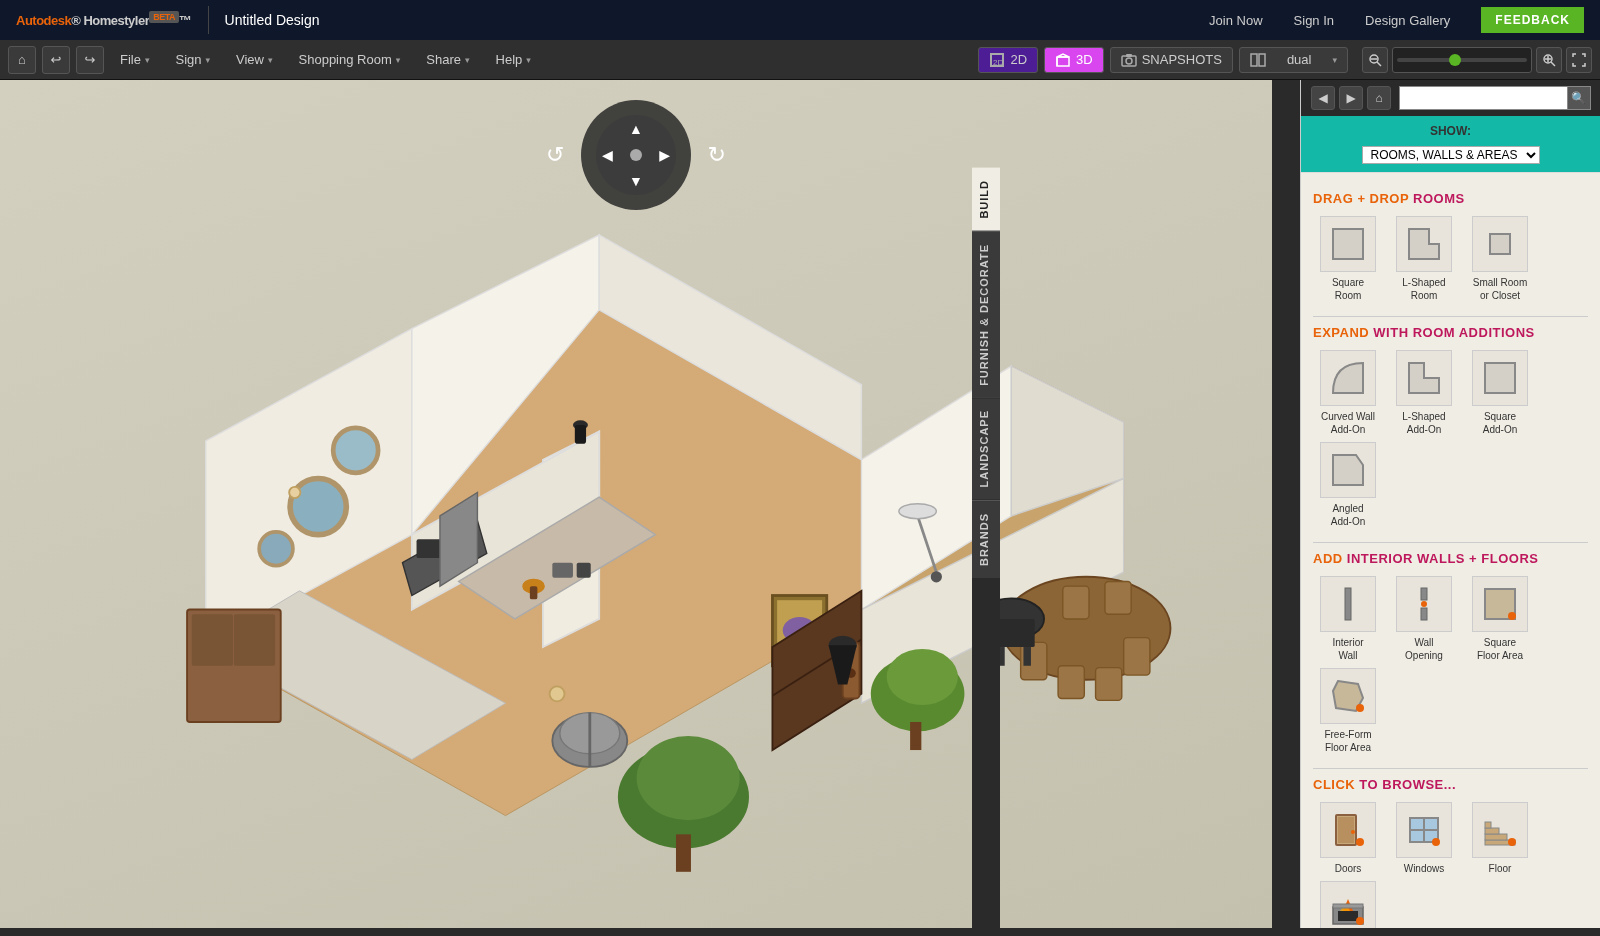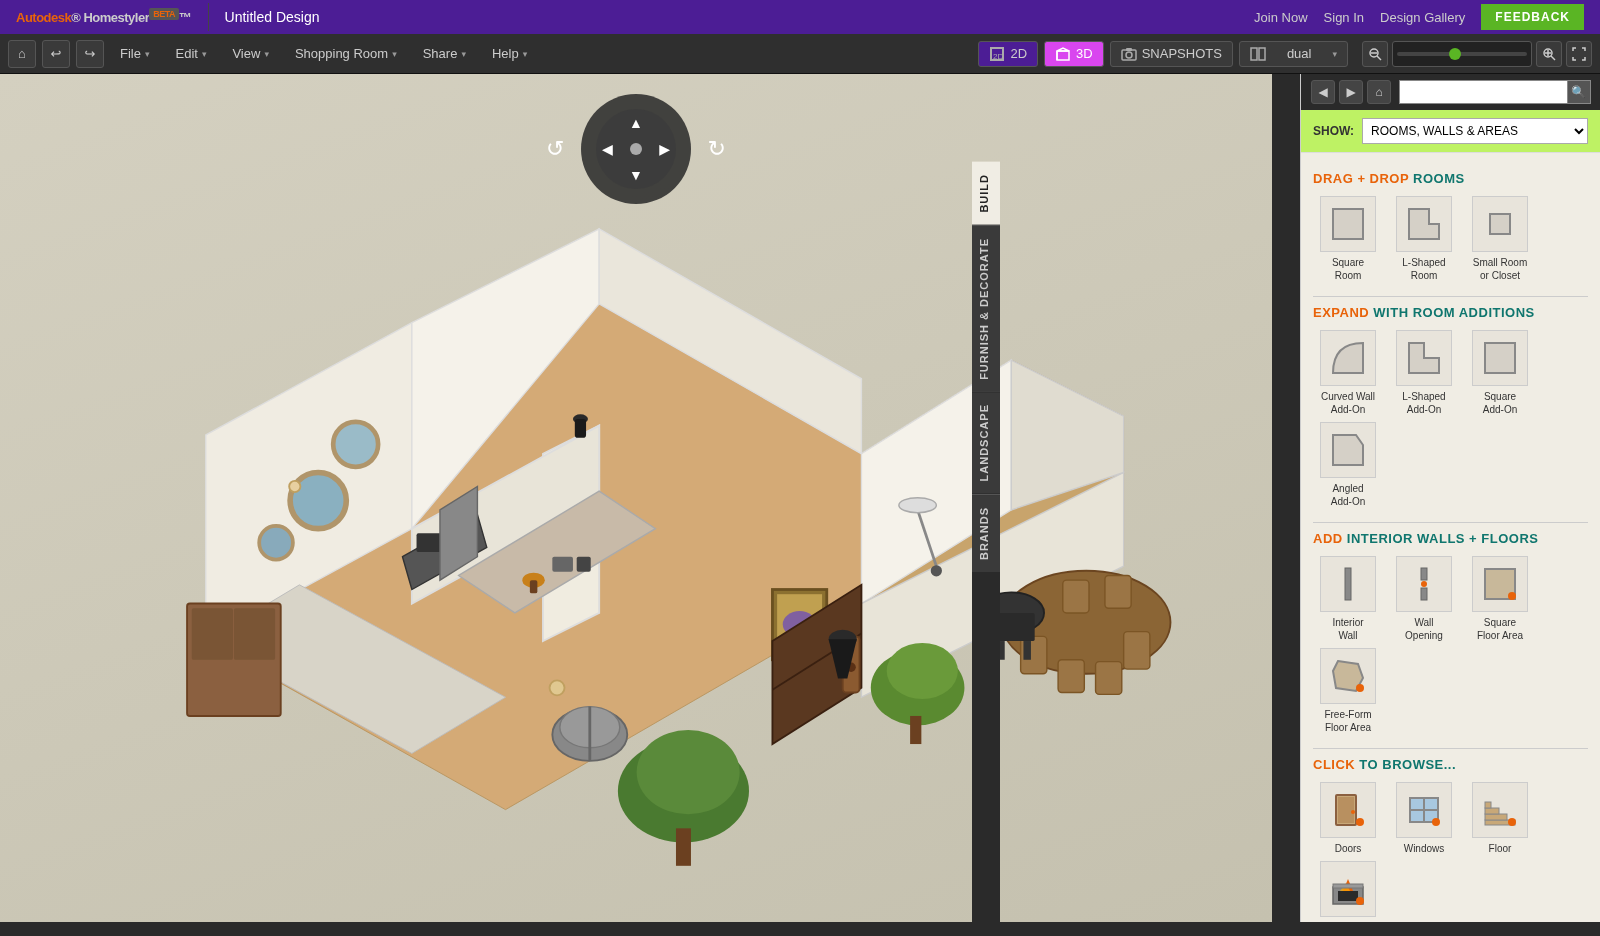--- a/index.html
+++ b/index.html
@@ -1,22 +1,22 @@
 <!DOCTYPE html>
 <html><head>
   <meta charset="utf-8">
   <style>
     * { margin: 0; padding: 0; box-sizing: border-box; }
     body { width: 1600px; height: 936px; overflow: hidden; font-family: Arial, sans-serif; background: #2a2a2a; }
 
     
     #top-bar {
       width: 100%;
-      height: 34px;
-      background: #4c1d95;
+      height: 40px;
+      background: #0f172a;
       display: flex;
       align-items: center;
       padding: 0 16px;
       gap: 16px;
     }
     #brand {
       display: flex;
       align-items: center;
       gap: 6px;
     }
@@ -42,21 +42,21 @@
     }
     #design-title {
       color: #fff;
       font-size: 14px;
       font-weight: normal;
     }
     #top-right {
       margin-left: auto;
       display: flex;
       align-items: center;
-      gap: 16px;
+      gap: 31px;
     }
     #top-right a {
       color: #ccc;
       font-size: 13px;
       text-decoration: none;
     }
     #feedback-btn {
       background: #5ab524;
       color: #fff;
       font-size: 12px;
@@ -386,26 +386,27 @@
       color: #fff;
       display: flex;
       align-items: center;
       justify-content: center;
       cursor: pointer;
       font-size: 12px;
     }
 
     
     #show-row {
-      background: #bef264;
+      background: #14b8a6;
       padding: 8px 12px;
       display: flex;
       align-items: center;
       gap: 8px;
       border-bottom: 1px solid #ddd;
+      flex-direction: column;
     }
     #show-label {
       font-size: 12px;
       font-weight: bold;
       color: #333;
     }
     #show-select {
       flex: 1;
       height: 26px;
       border: 1px solid #aaa;
@@ -424,21 +425,21 @@
 
     
     .section-header {
       margin-bottom: 10px;
       margin-top: 6px;
       font-size: 13px;
       font-weight: bold;
       letter-spacing: 0.5px;
     }
     .section-header .drag { color: #e8630a; }
-    .section-header .rest { color: #0f766e; }
+    .section-header .rest { color: #be185d; }
 
     
     .items-grid {
       display: flex;
       flex-wrap: wrap;
       gap: 6px;
       margin-bottom: 14px;
     }
     .room-item {
       display: flex;
@@ -500,21 +501,21 @@
 <div id="toolbar">
   <div id="toolbar-left">
     <button class="tool-icon-btn">⌂</button>
     <button class="tool-icon-btn">↩</button>
     <button class="tool-icon-btn">↪</button>
     <div class="menu-item">
       <span>File</span>
         <span class="menu-arrow">▾</span>
     </div>
     <div class="menu-item">
-      <span>Edit</span>
+      <span>Sign</span>
         <span class="menu-arrow">▾</span>
     </div>
     <div class="menu-item">
       <span>View</span>
         <span class="menu-arrow">▾</span>
     </div>
     <div class="menu-item">
       <span>Shopping Room</span>
         <span class="menu-arrow">▾</span>
     </div>

